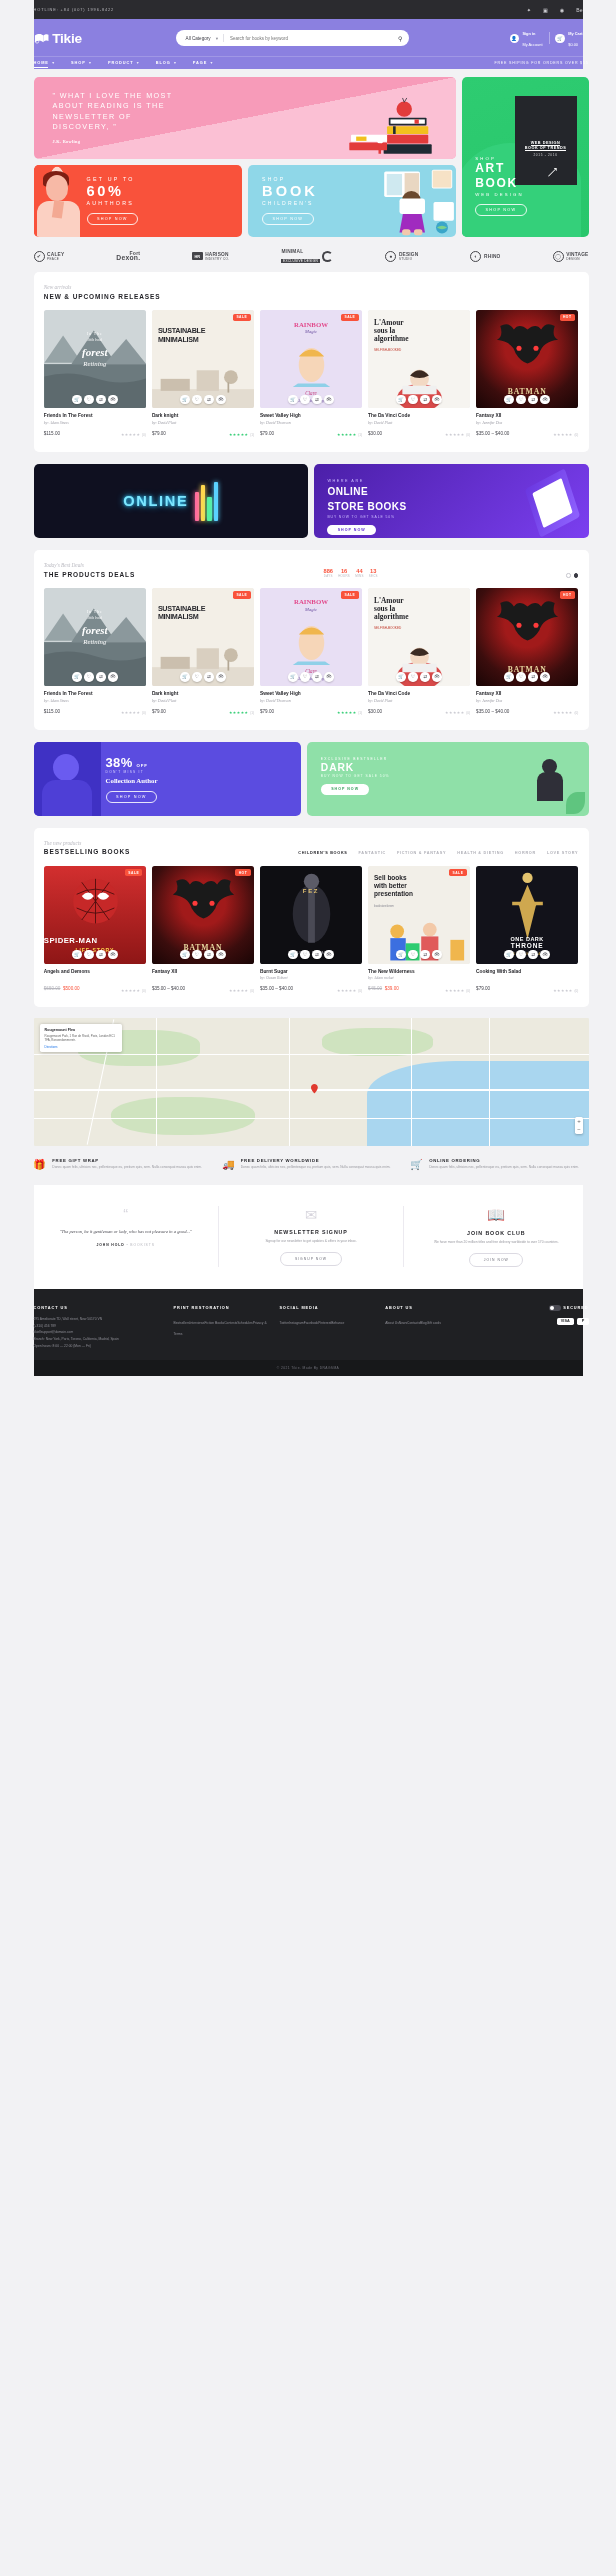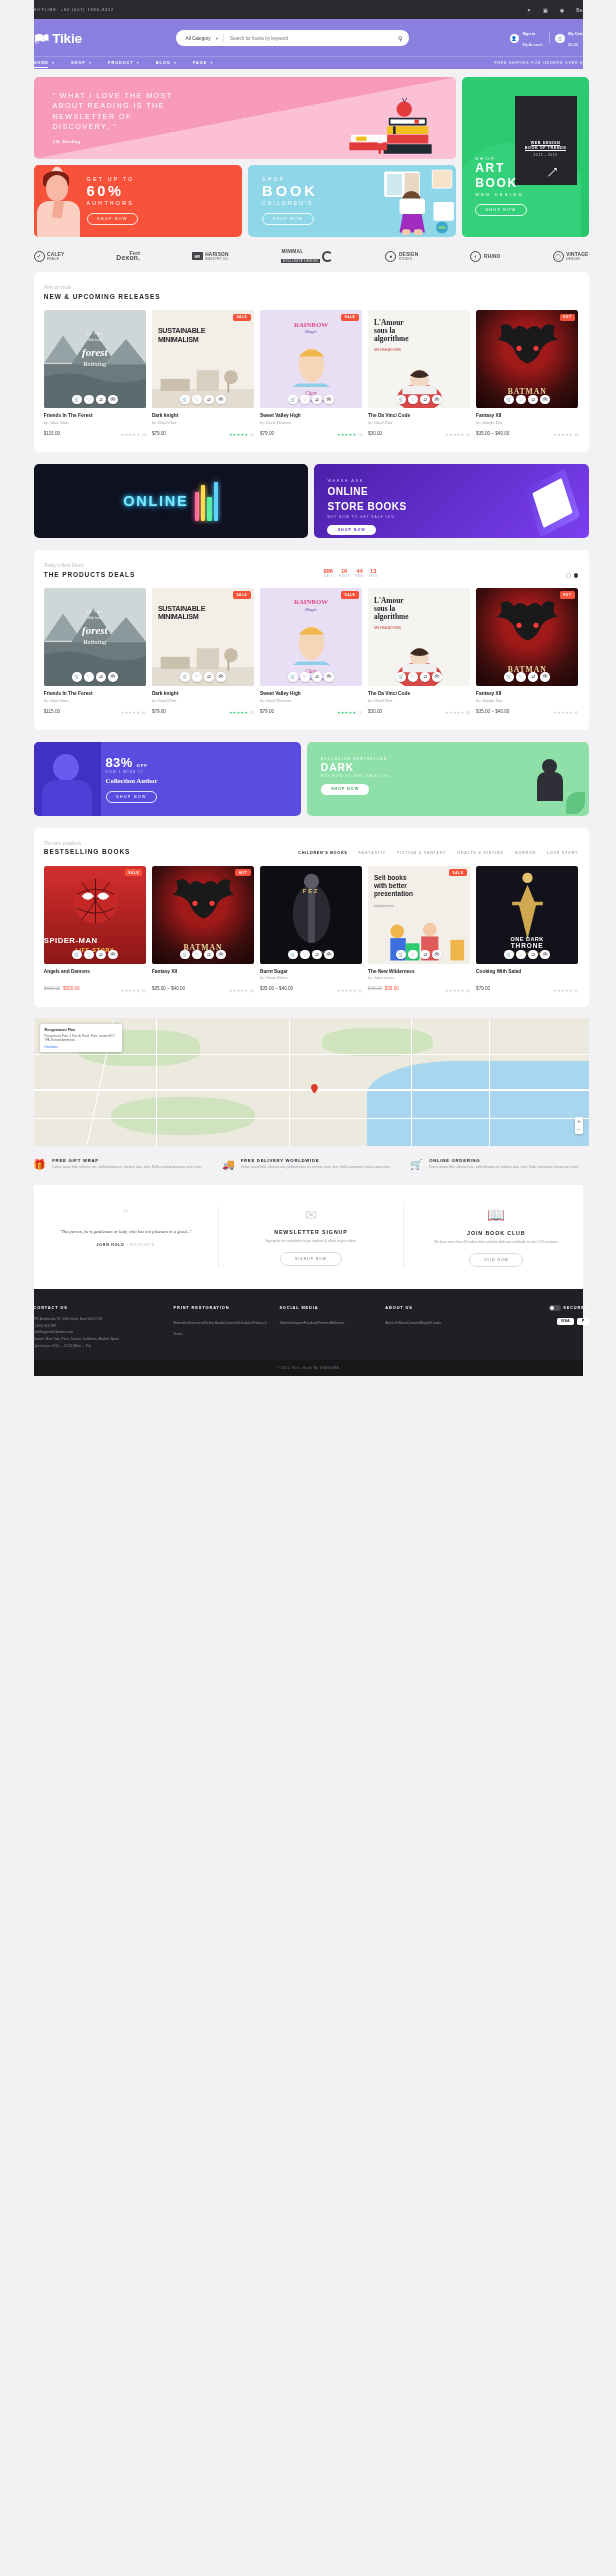--- a/index.html
+++ b/index.html
@@ -840,21 +840,21 @@
   </div>
 
   <div class="container">
     <div class="promo3">
       <div class="p-indigo">
         <div class="ph">
             <span class="hd"></span>
             <span class="bd"></span>
           </div>
         <div class="itx">
-          <div class="t1"><span>83%</span> <small>OFF</small></div>
+          <div class="t1"><span>38%</span> <small>OFF</small></div>
           <div class="t2">DON'T MISS IT</div>
           <div class="t3">Collection Author</div>
           <span class="btn-ghost">SHOP NOW</span>
         </div>
       </div>
       <div class="p-mint">
         <div class="girl">
             <span class="h"></span>
             <span class="b"></span>
           </div>

